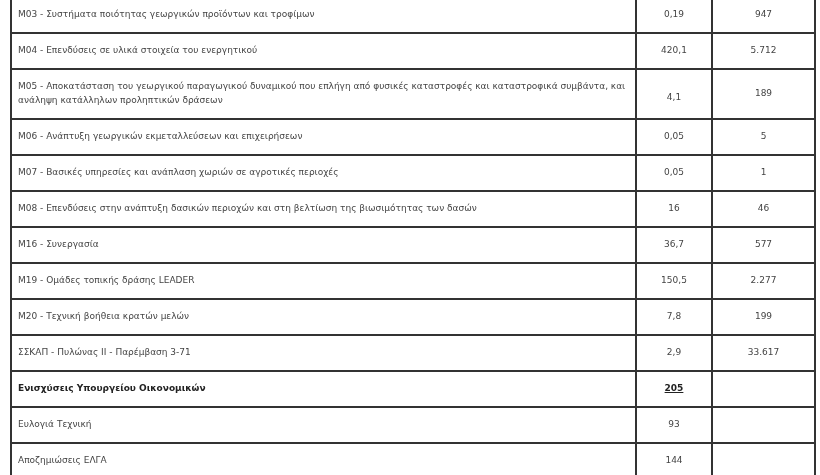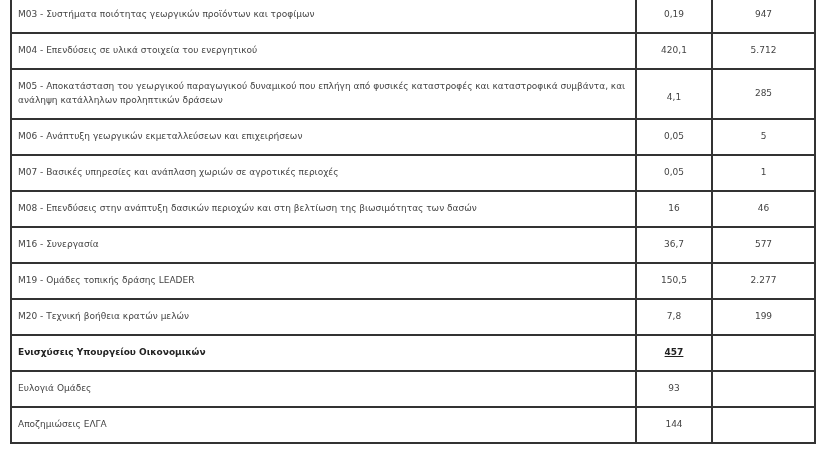--- a/index.html
+++ b/index.html
@@ -53,21 +53,21 @@
         <td class="col-count">947</td>
       </tr>
       <tr class="row-1">
         <td class="col-label">M04 - Επενδύσεις σε υλικά στοιχεία του ενεργητικού</td>
         <td class="col-value">420,1</td>
         <td class="col-count">5.712</td>
       </tr>
       <tr class="row-2">
         <td class="col-label">M05 - Αποκατάσταση του γεωργικού παραγωγικού δυναμικού που επλήγη από φυσικές καταστροφές και καταστροφικά συμβάντα, και ανάληψη κατάλληλων προληπτικών δράσεων</td>
         <td class="col-value" style="padding-top:20px;">4,1</td>
-        <td class="col-count" style="padding-top:16px;">285</td>
+        <td class="col-count" style="padding-top:16px;">189</td>
       </tr>
       <tr class="row-1">
         <td class="col-label">M06 - Ανάπτυξη γεωργικών εκμεταλλεύσεων και επιχειρήσεων</td>
         <td class="col-value">0,05</td>
         <td class="col-count">5</td>
       </tr>
       <tr class="row-1">
         <td class="col-label">M07 - Βασικές υπηρεσίες και ανάπλαση χωριών σε αγροτικές περιοχές</td>
         <td class="col-value">0,05</td>
         <td class="col-count">1</td>
@@ -86,26 +86,31 @@
         <td class="col-label">M19 - Ομάδες τοπικής δράσης LEADER</td>
         <td class="col-value">150,5</td>
         <td class="col-count">2.277</td>
       </tr>
       <tr class="row-1">
         <td class="col-label">M20 - Τεχνική βοήθεια κρατών μελών</td>
         <td class="col-value">7,8</td>
         <td class="col-count">199</td>
       </tr>
       <tr class="row-1">
+        <td class="col-label">ΣΣΚΑΠ - Πυλώνας ΙΙ - Παρέμβαση 3-71</td>
+        <td class="col-value">2,9</td>
+        <td class="col-count">33.617</td>
+      </tr>
+      <tr class="row-1">
         <td class="col-label bold">Ενισχύσεις Υπουργείου Οικονομικών</td>
-        <td class="col-value bold underline">457</td>
+        <td class="col-value bold underline">205</td>
         <td class="col-count"></td>
       </tr>
       <tr class="row-1">
-        <td class="col-label">Ευλογιά Ομάδες</td>
+        <td class="col-label">Ευλογιά Τεχνική</td>
         <td class="col-value">93</td>
         <td class="col-count"></td>
       </tr>
       <tr class="row-1">
         <td class="col-label">Αποζημιώσεις ΕΛΓΑ</td>
         <td class="col-value">144</td>
         <td class="col-count"></td>
       </tr>
     </tbody>
   </table>

